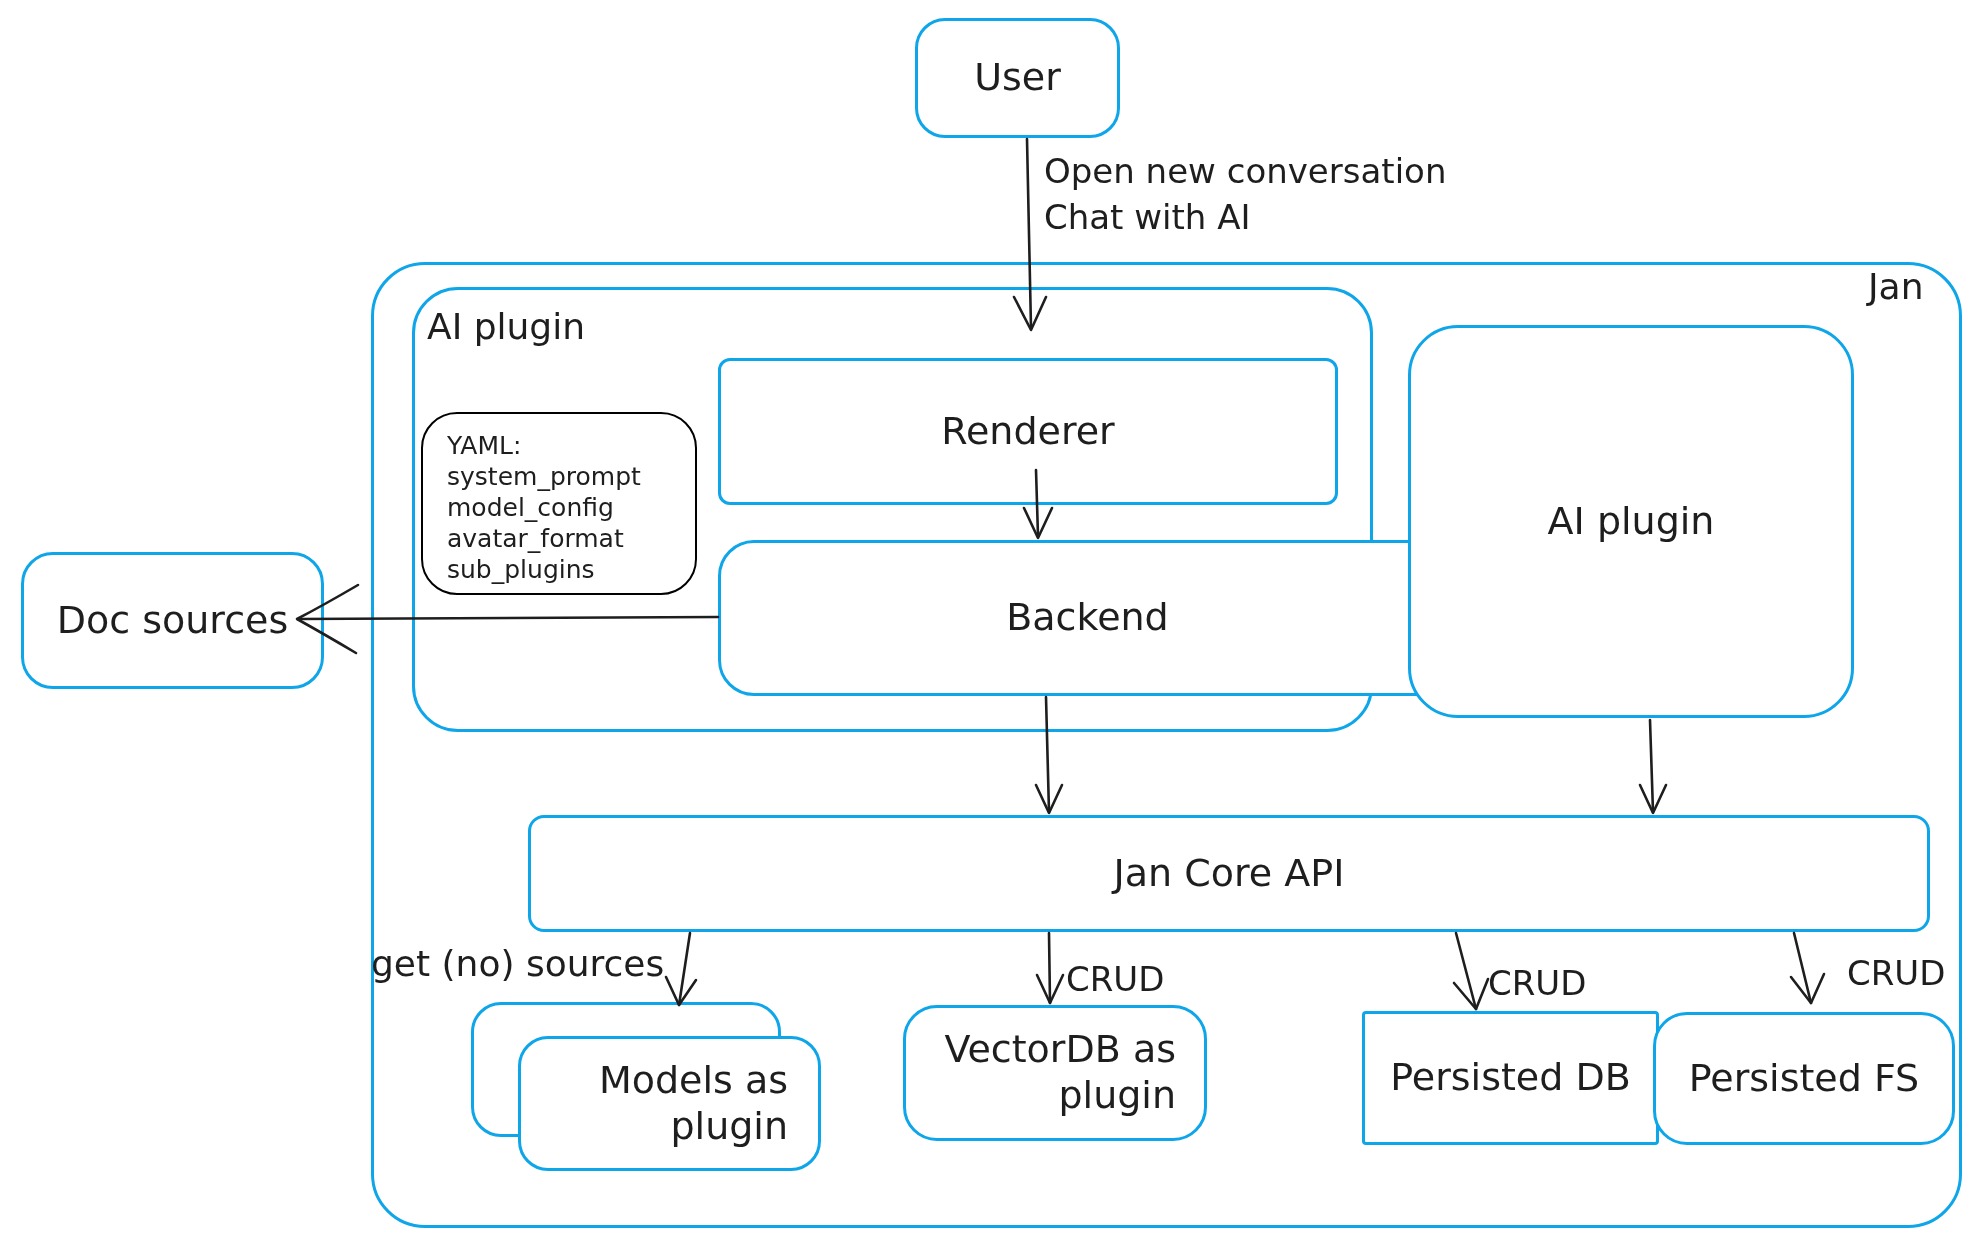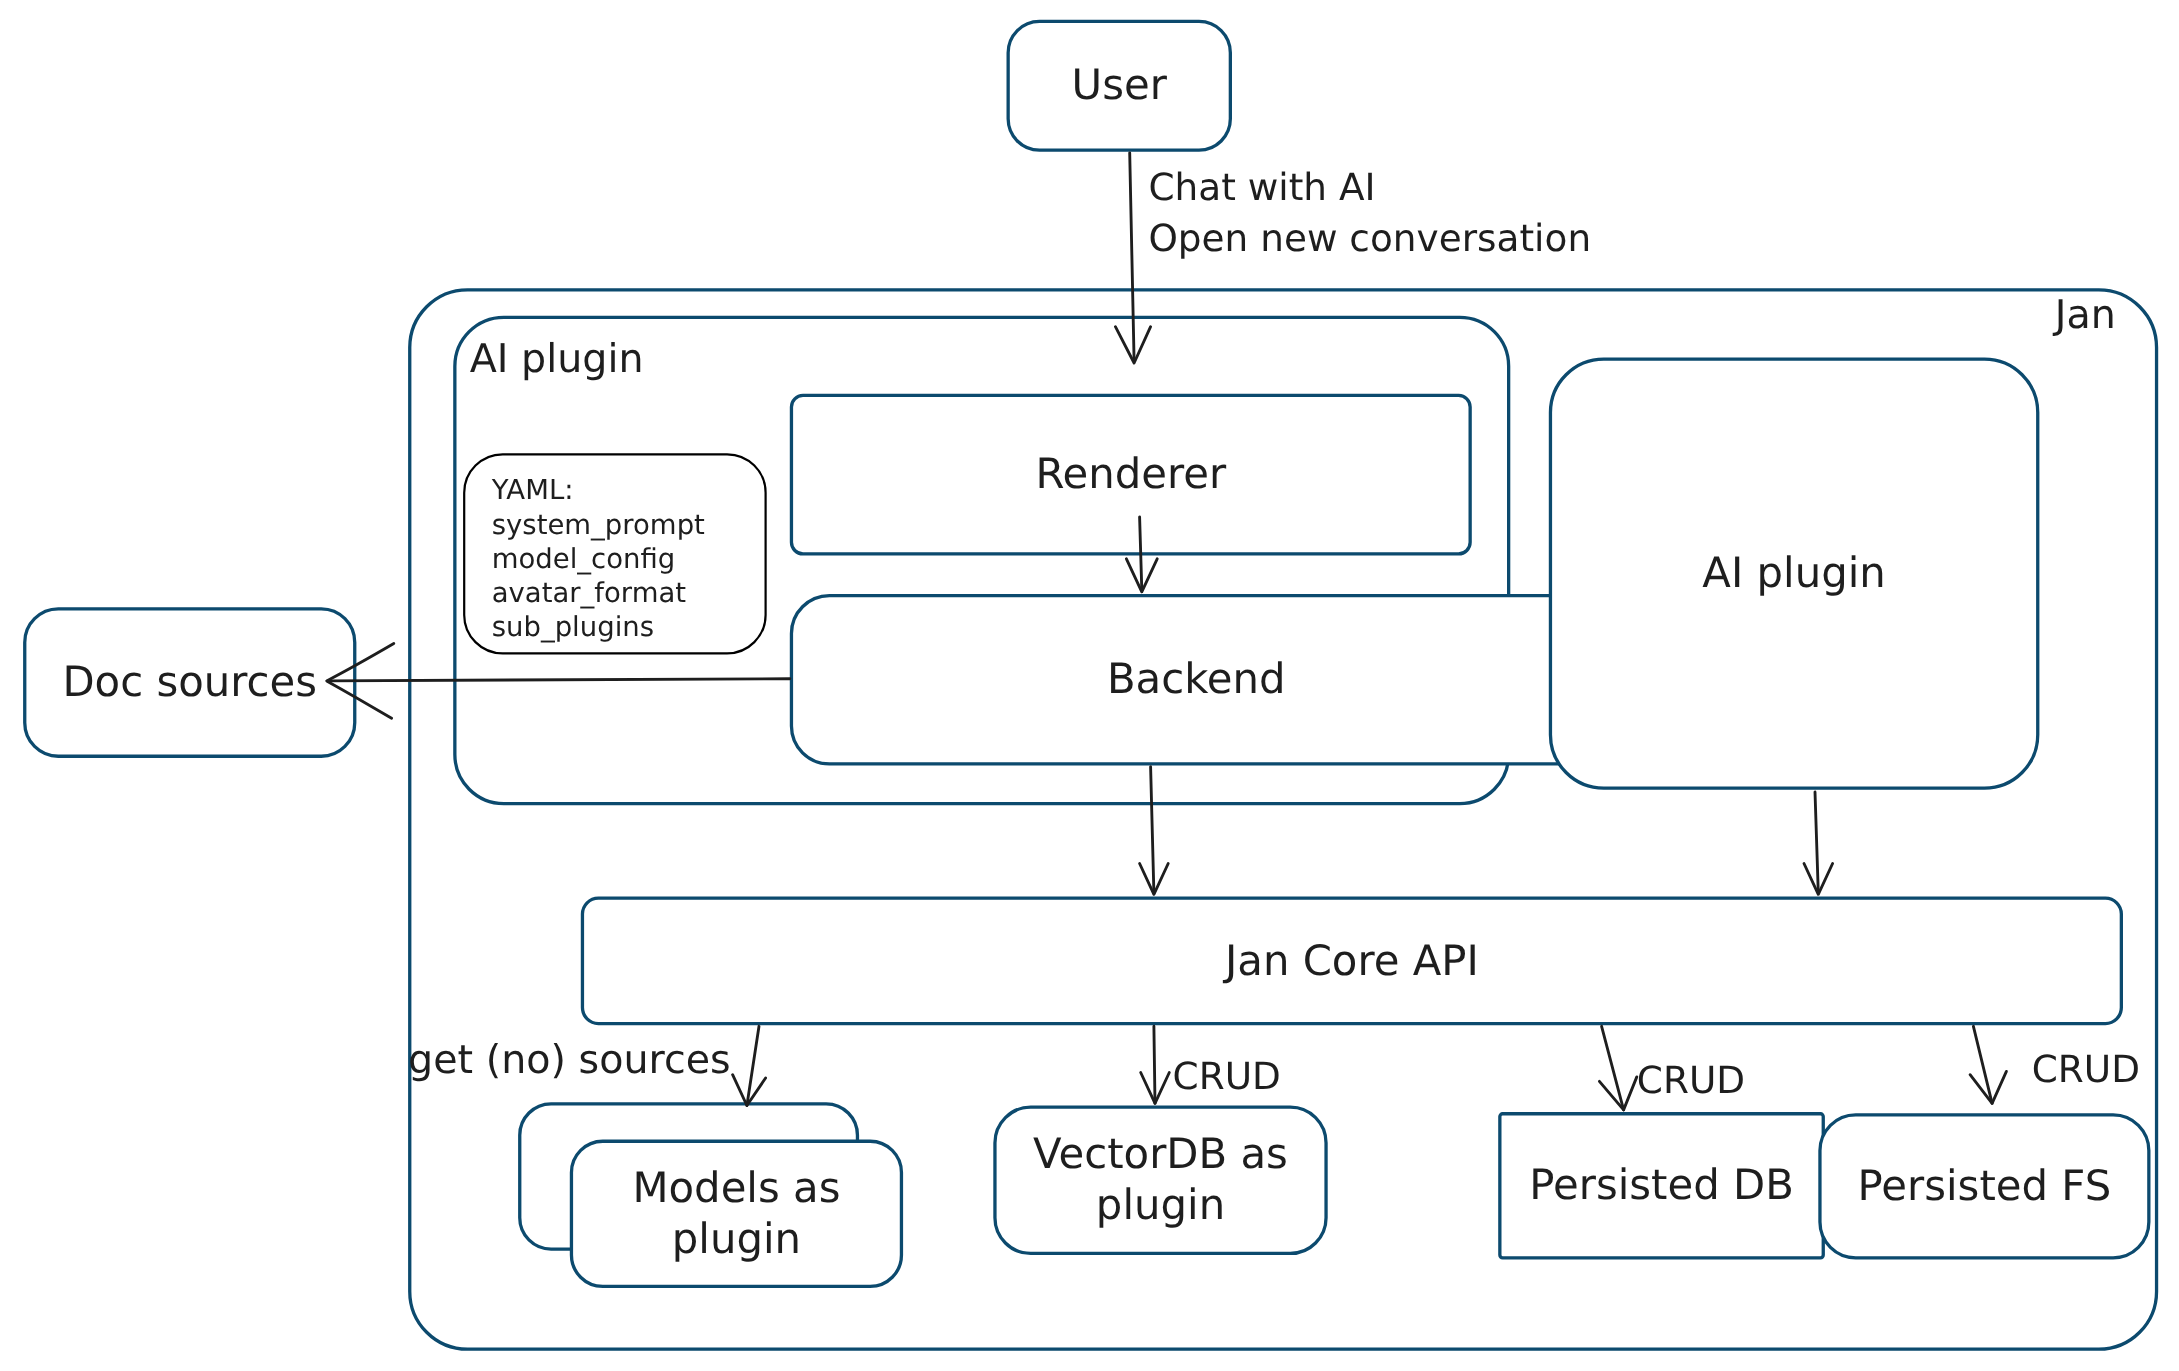--- a/index.html
+++ b/index.html
@@ -6,25 +6,25 @@
   .canvas{
     position:relative;
     width:1981px;height:1246px;
     background:#ffffff;
     font-family:"DejaVu Sans", sans-serif;
     color:#1e1e1e;
     overflow:hidden;
   }
   .box{
     position:absolute;
-    border:3px solid #0c4a6e;
+    border:3px solid #0ea5e9;
     border-radius:32px;
     background:#ffffff;
     display:flex;align-items:center;justify-content:center;
-    text-align:center;
+    text-align:right;
     font-size:38px;
     line-height:1.2;
     box-sizing:border-box;
   }
   .container-box{
     background:transparent;
     border-radius:48px;
   }
   .corner-label{
     position:absolute;
@@ -150,22 +150,22 @@
       <path d="M1456,933 L1476,1009"></path>
       <path d="M1454,983 L1476,1009 L1488,979"></path>
     </g>
     <g>
       <path d="M1794,933 L1811,1003"></path>
       <path d="M1791,977 L1811,1003 L1824,974"></path>
     </g>
   </svg>
 
   <div class="edge-label" style="left:1044px;top:148px;">
+    <div>Open new conversation</div>
     <div>Chat with AI</div>
-    <div>Open new conversation</div>
   </div>
 
   <div class="edge-label" style="left:371px;top:941px;font-size:36px;">get (no) sources</div>
 
   <div class="edge-label" style="left:1066px;top:956px;">CRUD</div>
 
   <div class="edge-label" style="left:1488px;top:960px;">CRUD</div>
 
   <div class="edge-label" style="left:1847px;top:950px;">CRUD</div>
 

